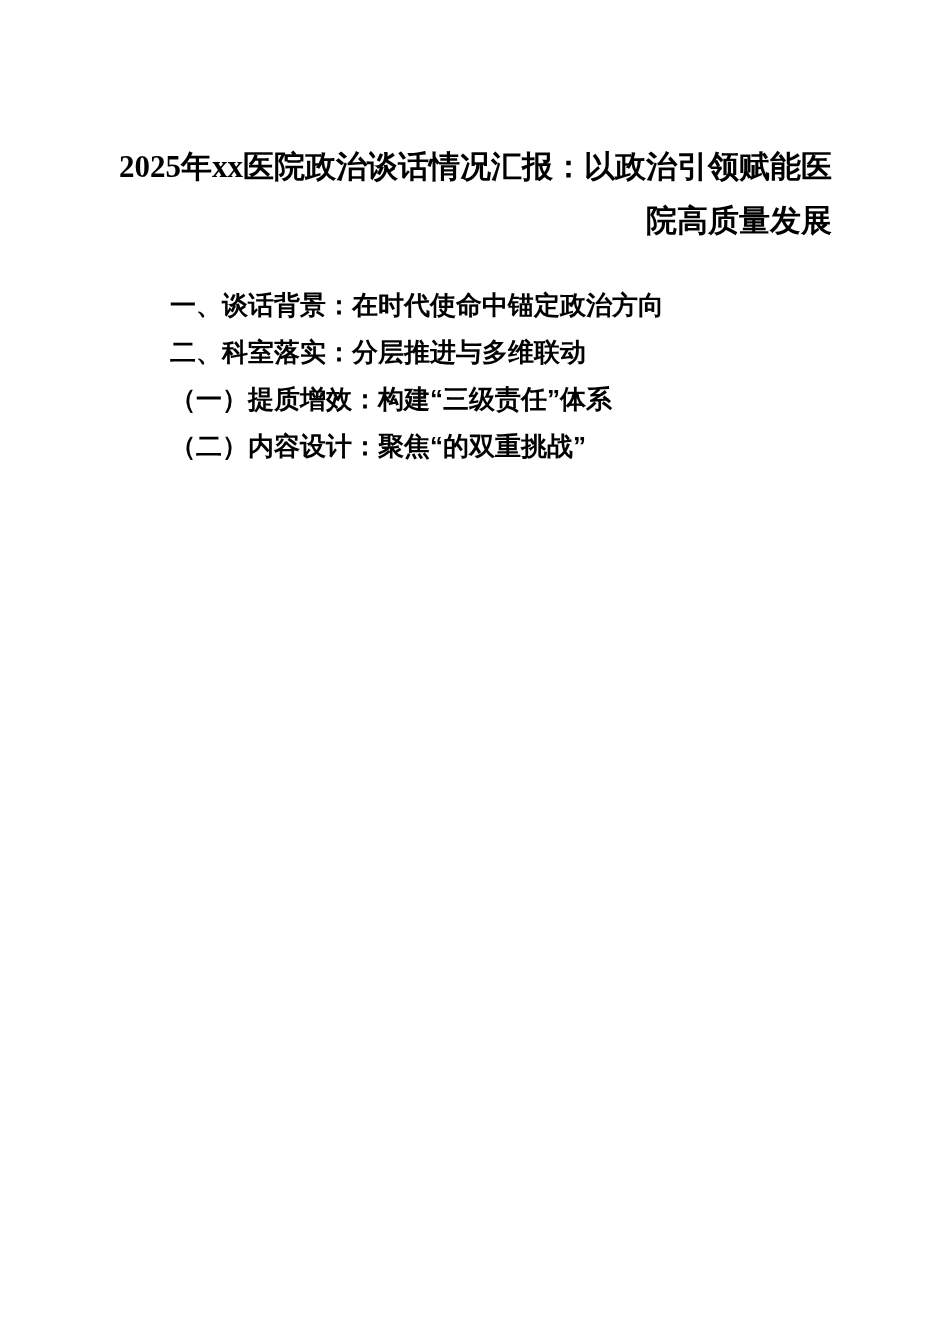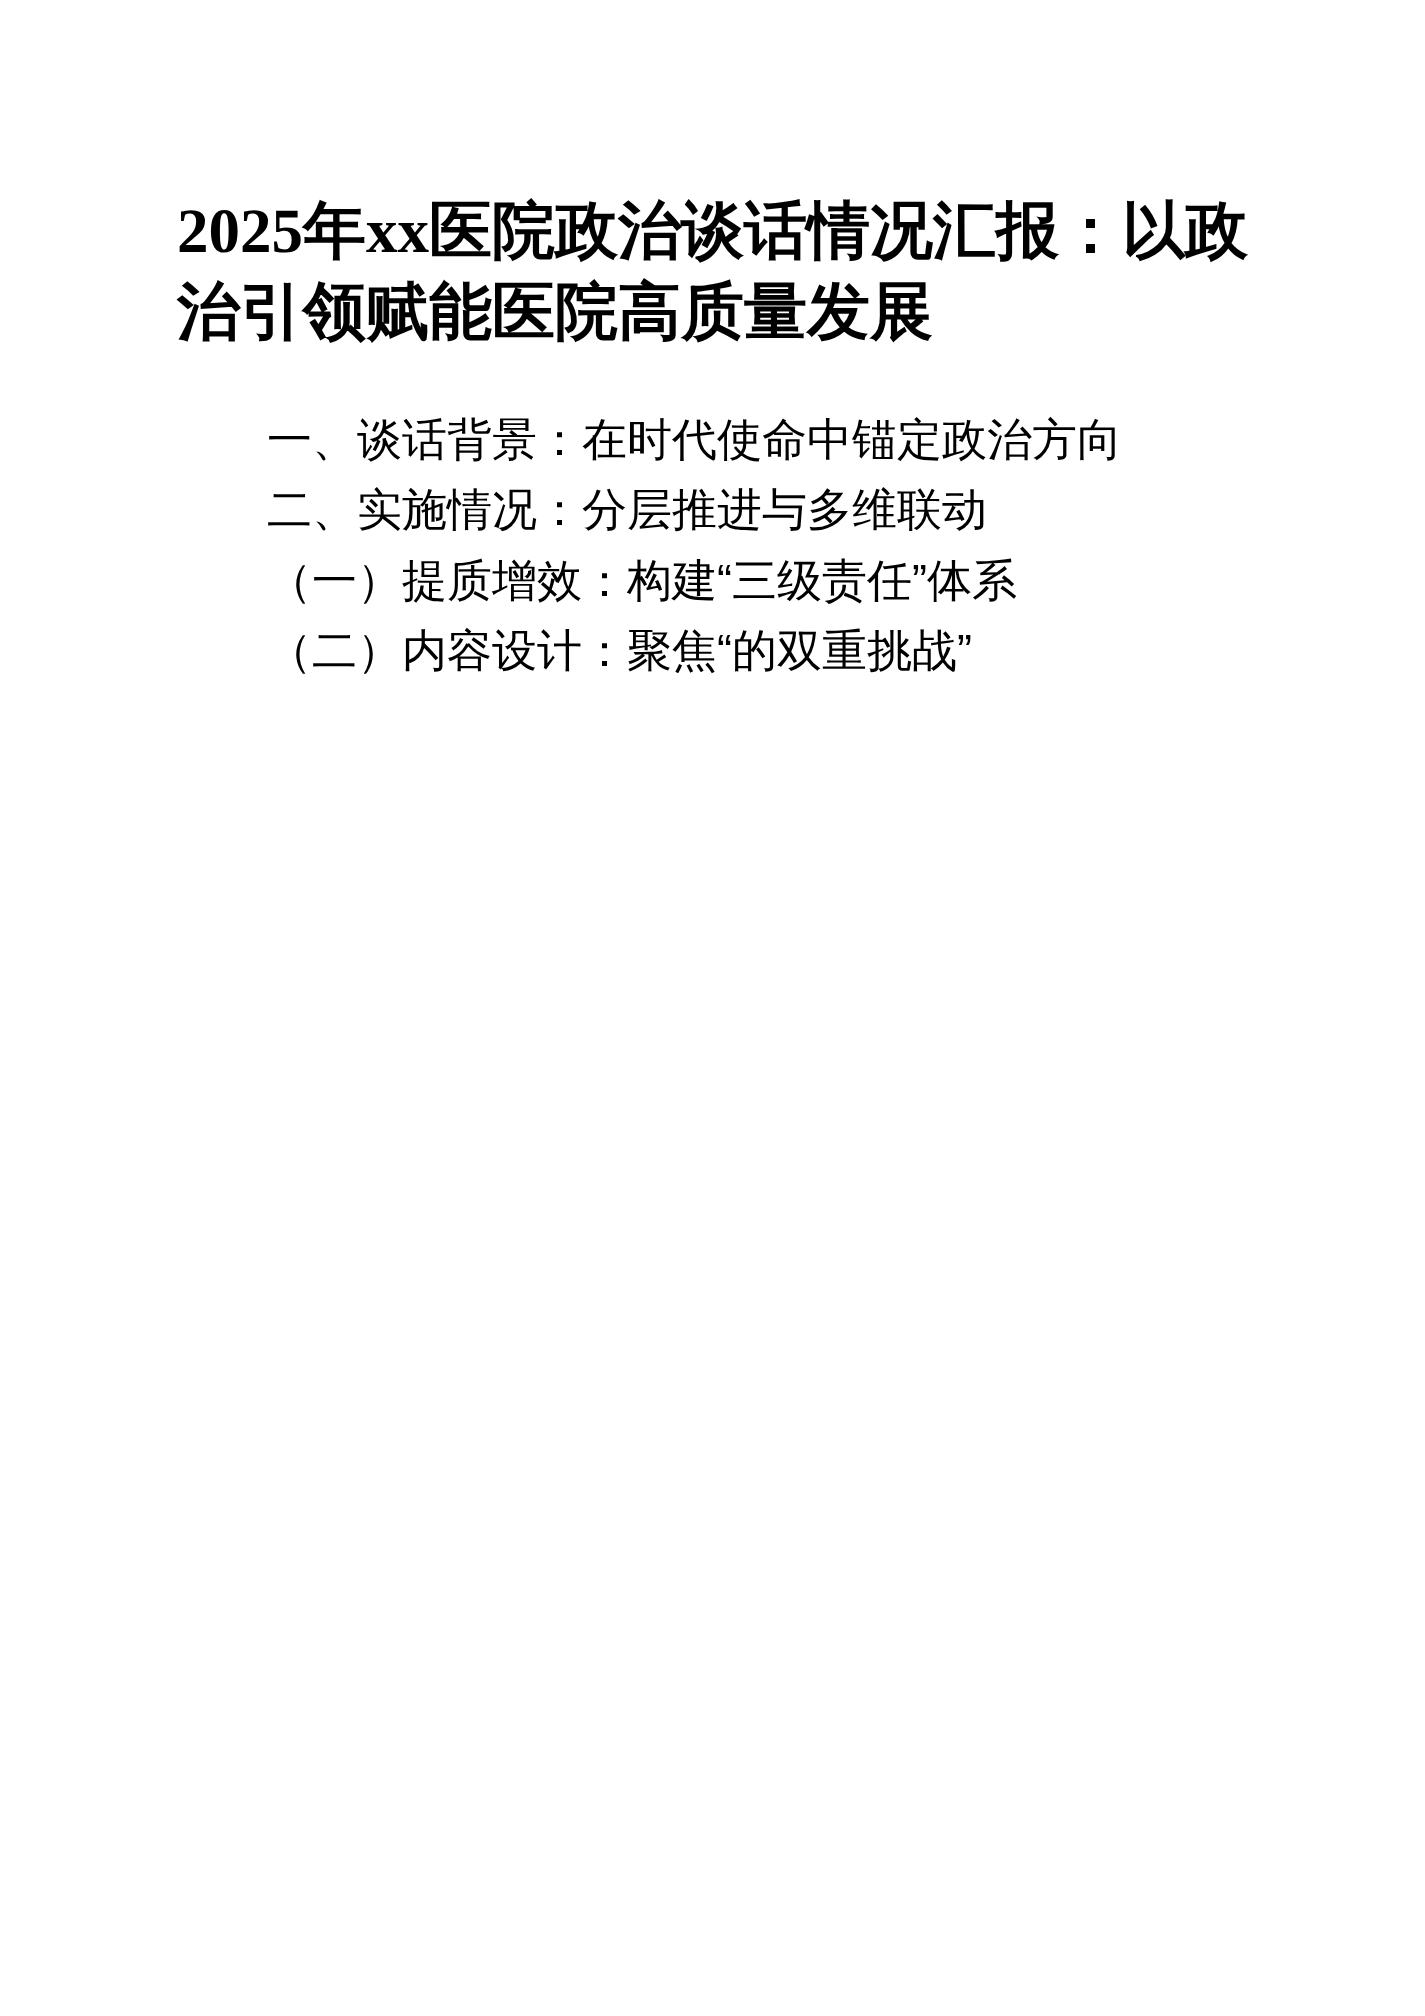--- a/index.html
+++ b/index.html
@@ -12,32 +12,32 @@
     width: 950px;
     height: 1344px;
     box-sizing: border-box;
     background: #ffffff;
     color: #000000;
     padding: 128px 118px 0 118px;
     overflow: hidden;
     font-family: "Liberation Serif", "DejaVu Serif", serif;
   }
   .doc-title {
-    margin: 0 0 34px 0;
-    font-size: 42px;
+    margin: 12px 0 34px 0;
+    font-size: 31px;
     line-height: 54px;
     font-weight: bold;
-    text-align: left;
+    text-align: right;
     font-family: "Liberation Serif", "DejaVu Serif", serif;
   }
   .heading {
     margin: 0;
-    font-size: 30px;
+    font-size: 26px;
     line-height: 47px;
-    font-weight: normal;
+    font-weight: bold;
     text-indent: 2em;
     font-family: "Liberation Sans", "DejaVu Sans", sans-serif;
   }
   .para {
     margin: 0;
     font-size: 26px;
     line-height: 47px;
     text-indent: 2em;
     text-align: justify;
     font-family: "Liberation Serif", "DejaVu Serif", serif;
@@ -46,20 +46,20 @@
 </head>
 <body>
 
 <div class="page">
 
   <h1 class="doc-title">2025年xx医院政治谈话情况汇报：以政治引领赋能医院高质量发展</h1>
 
   <p class="heading">一、谈话背景：在时代使命中锚定政治方向</p>
 
 
-  <p class="heading">二、实施情况：分层推进与多维联动</p>
+  <p class="heading">二、科室落实：分层推进与多维联动</p>
 
   <p class="heading">（一）提质增效：构建“三级责任”体系</p>
 
 
   <p class="heading">（二）内容设计：聚焦“的双重挑战”</p>
 
 </div>
 
 </body></html>

